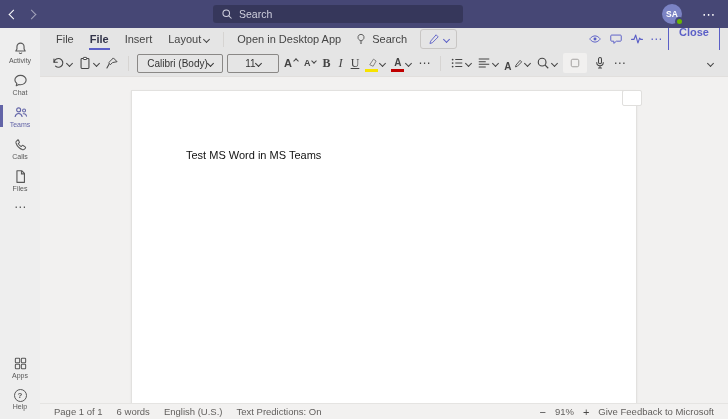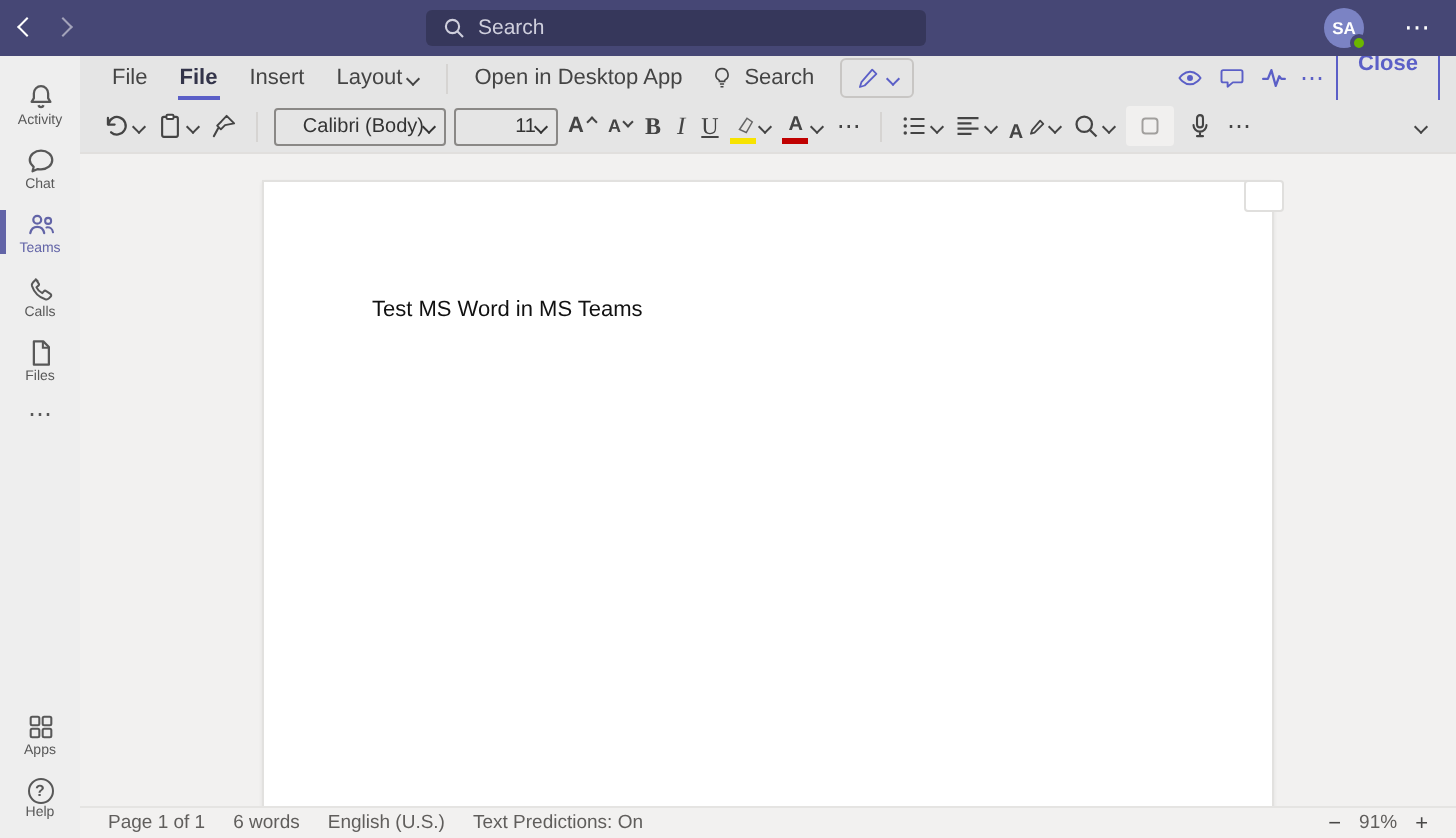--- a/index.html
+++ b/index.html
@@ -45,21 +45,21 @@
   .pen-btn{display:flex;align-items:center;gap:4px;border:1px solid #c8c6c4;border-radius:3px;height:20px;padding:0 7px;color:#5b5fc7;margin-left:6px;flex:none}
   .rt-spacer{flex:1;min-width:4px}
   .icon-btn{display:flex;align-items:center;justify-content:center;width:21px;height:22px;color:#5b5fc7;flex:none}
   .conv-btn{display:flex;align-items:center;gap:5px;height:20px;padding:0 8px;border:1px solid #bfc2e8;border-radius:3px;color:#5b5fc7;flex:none;margin:0 3px}
   .more-btn{color:#5b5fc7;font-size:12px;width:18px;text-align:center;flex:none}
   .close-btn{display:flex;height:28px;padding:0 10px;border:1px solid #5b5fc7;border-radius:3px;color:#5b5fc7;font-weight:bold;flex:none;margin-left:3px}
 
   
   .toolbar{flex:none;height:27px;display:flex;align-items:center;padding:0 8px;border-bottom:1px solid #e1dfdd;color:#444;overflow:hidden}
   .t-btn{display:flex;align-items:center;height:22px;padding:0 3px;gap:2px;flex:none}
-  .combo{display:flex;align-items:center;justify-content:flex-end;border:1px solid #8a8886;border-radius:2px;height:19px;padding:0 5px;font-size:10px;flex:none;margin:0 2px;color:#333}
+  .combo{display:flex;align-items:center;justify-content:center;border:1px solid #8a8886;border-radius:2px;height:19px;padding:0 5px;font-size:10px;flex:none;margin:0 2px;color:#333}
   .combo.font-name{width:86px}
   .combo.font-size{width:52px}
   .letter-b{font-weight:bold;font-size:12px;font-family:"Liberation Serif",serif}
   .letter-i{font-style:italic;font-size:12.5px;font-family:"Liberation Serif",serif;padding:0 2px}
   .letter-u{font-size:12px;text-decoration:underline;font-family:"Liberation Serif",serif}
   .gf{font-size:11px;font-weight:bold}
   .sf{font-size:9px;font-weight:bold}
   .tinychev{width:4px;height:4px;border-width:1.1px;margin-bottom:5px}
   .stack{display:flex;flex-direction:column;align-items:center;justify-content:flex-end;height:17px}
   .stack .letter{font-size:10px;font-weight:bold;line-height:10px}
@@ -346,18 +346,19 @@
 
       <div class="statusbar">
         <span>Page 1 of 1</span>
         <span>6 words</span>
         <span>English (U.S.)</span>
         <span>Text Predictions: On</span>
         <span class="st-right">
           <span class="zoomglyph">−</span>
           <span>91%</span>
           <span class="zoomglyph">+</span>
+          <span>Give Feedback to Microsoft</span>
         </span>
       </div>
 
     </div>
   </div>
 </div>
 
 </body></html>

